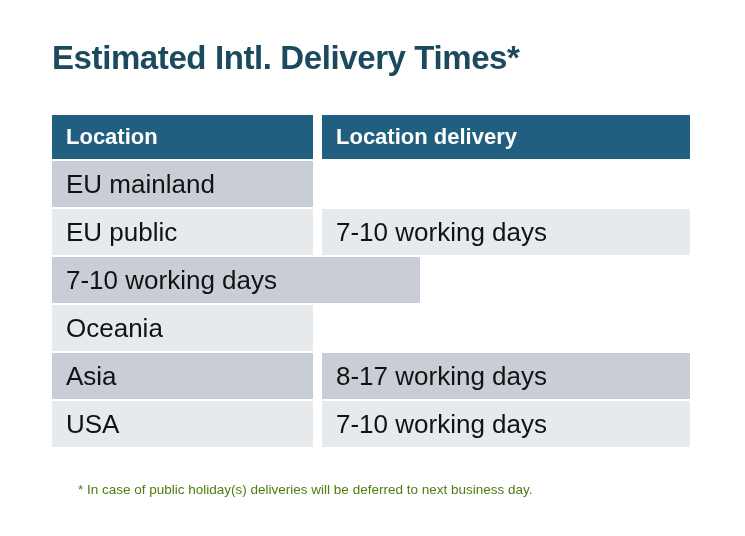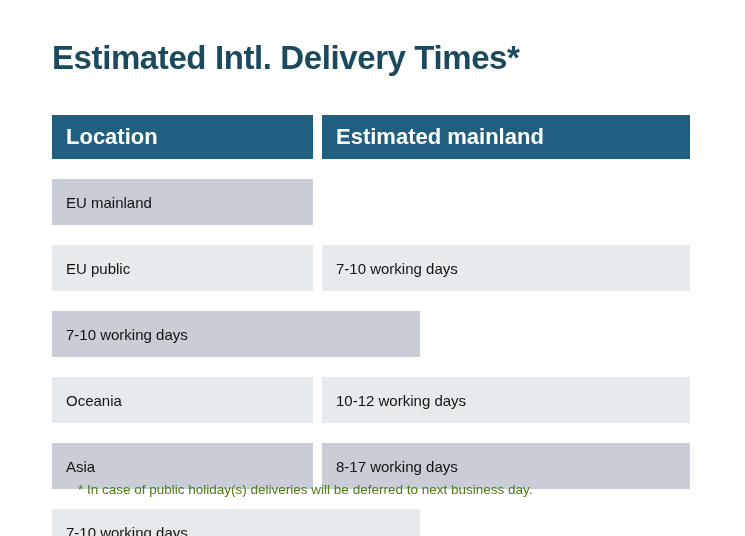--- a/index.html
+++ b/index.html
@@ -39,34 +39,34 @@
   .delivery-table {
     position: absolute;
     left: 52px;
     top: 115px;
     width: 638px;
   }
 
   .table-row {
     display: flex;
     width: 638px;
-    margin-bottom: 20px;
+    margin-bottom: 2px;
   }
 
   .table-row:last-child {
     margin-bottom: 0;
   }
 
   .cell {
     box-sizing: border-box;
     display: flex;
     align-items: center;
     height: 46px;
     padding-left: 14px;
-    font-size: 15px;
+    font-size: 26px;
     color: #121212;
     white-space: nowrap;
     overflow: hidden;
   }
 
   .col-location {
     width: 261px;
     margin-right: 9px;
     flex: 0 0 261px;
   }
@@ -106,47 +106,47 @@
 <body>
 
 <div class="page">
 
   <div class="page-title">Estimated Intl. Delivery Times*</div>
 
   <div class="delivery-table">
 
     <div class="table-row header-row">
       <div class="cell col-location">Location</div>
-      <div class="cell col-delivery">Estimated mainland</div>
+      <div class="cell col-delivery">Location delivery</div>
     </div>
 
     <div class="table-row row-odd">
       <div class="cell col-location">EU mainland</div>
     </div>
 
     <div class="table-row row-even">
       <div class="cell col-location">EU public</div>
       <div class="cell col-delivery">7-10 working days</div>
     </div>
 
     <div class="table-row row-odd">
       <div class="cell col-delivery">7-10 working days</div>
     </div>
 
     <div class="table-row row-even">
       <div class="cell col-location">Oceania</div>
-      <div class="cell col-delivery">10-12 working days</div>
     </div>
 
     <div class="table-row row-odd">
       <div class="cell col-location">Asia</div>
       <div class="cell col-delivery">8-17 working days</div>
     </div>
 
     <div class="table-row row-even">
+      <div class="cell col-location">USA</div>
       <div class="cell col-delivery">7-10 working days</div>
     </div>
 
   </div>
 
   <div class="footnote">* In case of public holiday(s) deliveries will be deferred to next business day.</div>
 
 </div>
 
 </body></html>

